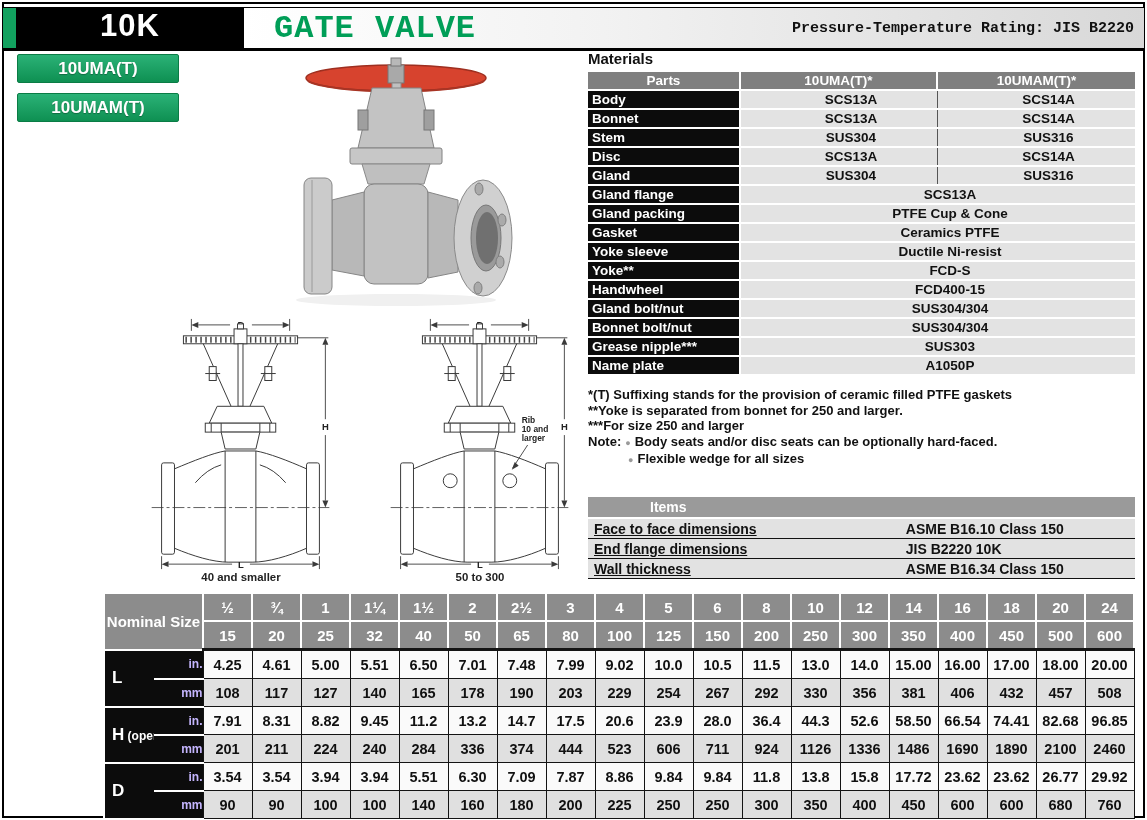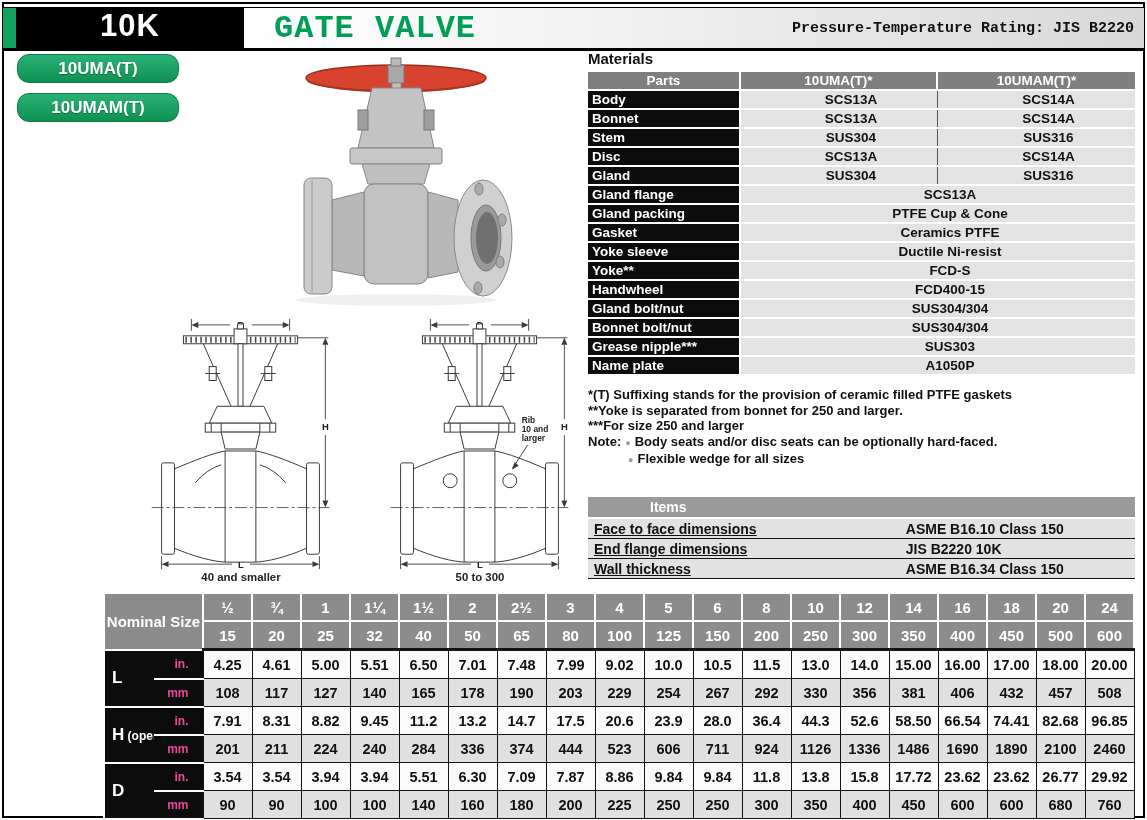--- a/index.html
+++ b/index.html
@@ -14,21 +14,21 @@
   .accent{width:13px;background:#12a15f;}
   .classbox{width:228px;background:#000;color:#fff;display:flex;align-items:flex-start;
        justify-content:center;font-size:31px;font-weight:bold;letter-spacing:1px;}
   .titlestrip{flex:1;display:flex;align-items:center;
        background:linear-gradient(to right,#ffffff 0%,#f2f2f2 40%,#d8d8d8 100%);font-family:Liberation Mono, monospace;}
   .title{color:#009e57;font-size:32px;font-weight:bold;letter-spacing:1px;padding-left:30px;}
   .rating{margin-left:auto;padding-right:10px;font-size:15px;font-weight:bold;}
 
   
   .badges{position:absolute;left:17px;top:54px;}
-  .badge{width:162px;height:29px;margin-bottom:10px;border-radius:12px;
+  .badge{width:162px;height:29px;margin-bottom:10px;border-radius:2px;
        background:linear-gradient(#2bb277,#0e9052);border:1px solid #0a7c45;
        color:#fff;font-size:17px;font-weight:bold;display:flex;align-items:center;
        justify-content:center;text-shadow:0 1px 1px rgba(0,0,0,.3);box-sizing:border-box;}
 
   
   .photo{position:absolute;left:246px;top:48px;}
   .drawings{position:absolute;left:128px;top:312px;display:flex;gap:14px;}
   .drawings svg{display:block;}
   .ln{stroke:#3a3a3a;stroke-width:1;fill:none;}
   .lnf{stroke:#3a3a3a;stroke-width:1;fill:#fff;}
@@ -77,22 +77,22 @@
        border:2.5px solid #fff;height:26px;}
   .dims td.data{border:1.5px solid #141414;text-align:center;font-size:14.5px;
        font-weight:bold;height:27px;color:#111;}
   .dims tr.in td.data{background:#fafafa;}
   .dims tr.mm td.data{background:#e0e0e0;}
   .dims tr.first td.data{border-top:3px solid #141414;}
   .dims th.dimname{background:#0c0c0c;color:#fff;font-size:17px;font-weight:bold;
        text-align:left;padding-left:7px;border-top:2.5px solid #fff;
        border-bottom:2.5px solid #fff;border-left:2.5px solid #fff;border-right:0;}
   .dims th.dimname .suffix{font-size:12px;font-weight:bold;}
-  .dims th.unit{background:#0c0c0c;color:#ec4899;font-size:12px;font-weight:bold;
-       text-align:right;padding-right:14px;border-right:1.5px solid #141414;}
+  .dims th.unit{background:#0c0c0c;color:#c4b5fd;font-size:12px;font-weight:bold;
+       text-align:right;padding-right:0;border-right:1.5px solid #141414;}
   .dims tr.in th.unit{border-top:2.5px solid #fff;border-bottom:2px solid #fff;}
   .dims tr.mm th.unit{border-bottom:2.5px solid #fff;}
 </style>
 </head>
 <body>
 
 <div class="page-border"></div>
 
 <div class="header">
   <div class="accent"></div>

